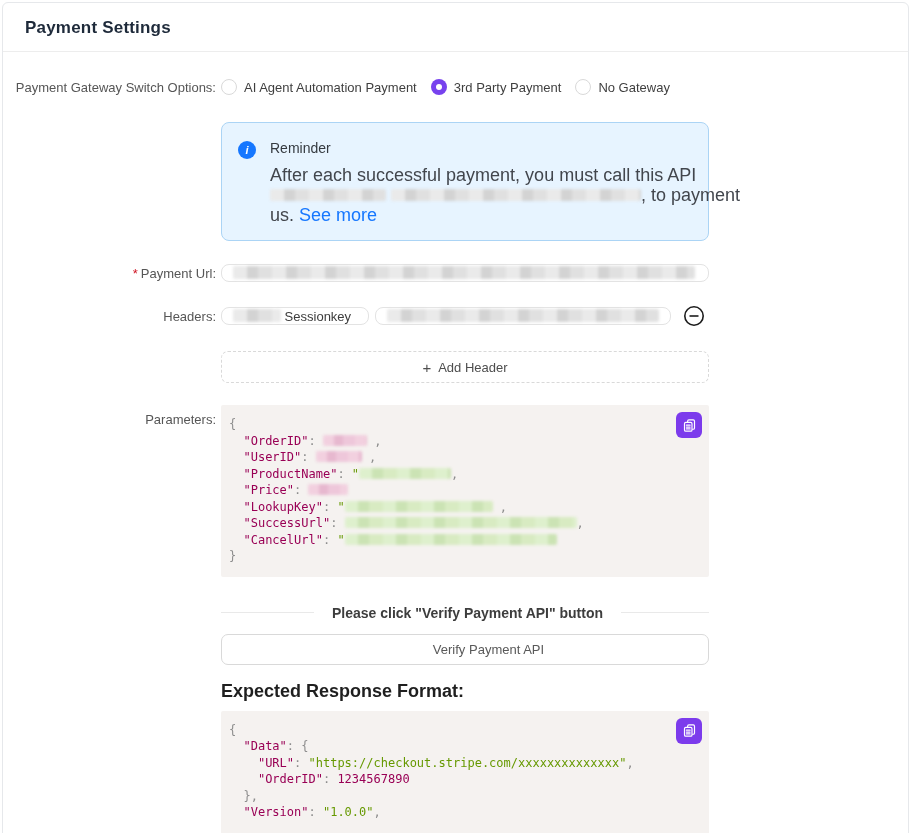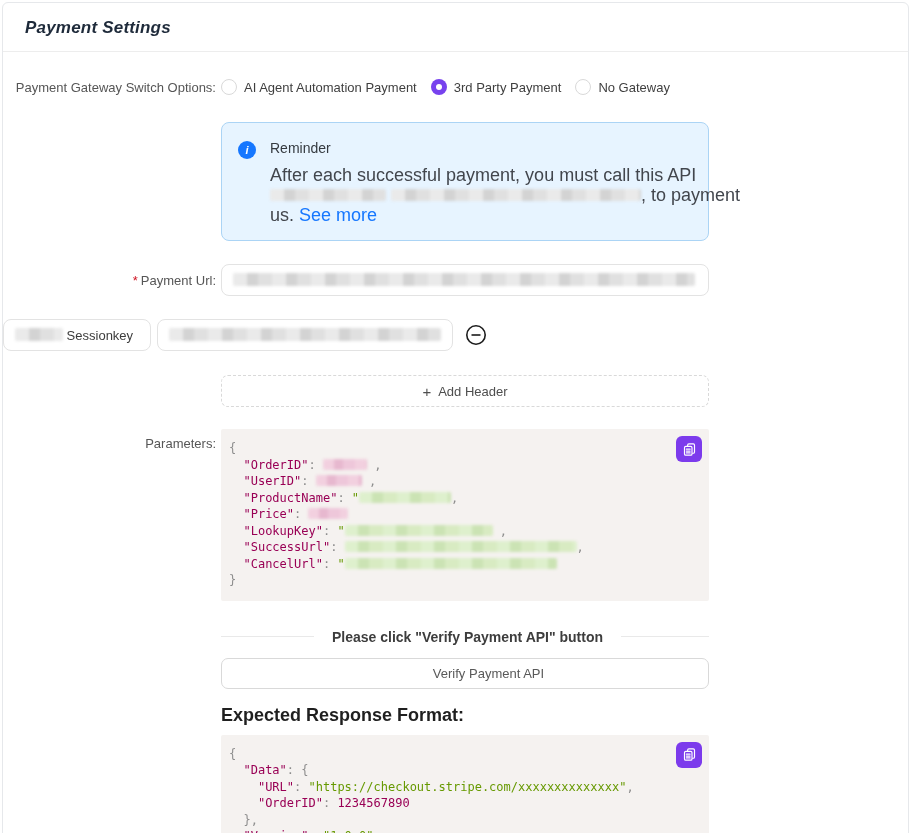--- a/index.html
+++ b/index.html
@@ -1,21 +1,21 @@
 <!DOCTYPE html>
 <html><head>
 <meta charset="utf-8">
 <style>
   * { box-sizing: border-box; margin: 0; padding: 0; }
   html, body { width: 911px; height: 833px; overflow: hidden; background: #fff;
     font-family: "Liberation Sans", sans-serif; }
   .container { position: absolute; left: 2px; top: 2px; width: 907px; height: 900px;
     background: #fff; border: 1px solid #e6e8eb; border-radius: 6px; }
   .header { padding: 15px 22px 13px 22px; border-bottom: 1px solid #ededed; }
-  .page-title { font-size: 17px; font-weight: bold; color: #1e2a3a; letter-spacing: .2px; font-style: italic; }
+  .page-title { font-size: 17px; font-weight: bold; color: #1e2a3a; letter-spacing: .2px; }
   .form { padding-top: 27px; }
   .row { display: flex; align-items: center; padding-left: 0; }
   .row.top { align-items: flex-start; }
   .label-col { width: 218px; min-width: 218px; text-align: right; padding-right: 5px;
     font-size: 13px; color: #565656; }
   .control-col { width: 488px; }
   .req { color: #cf1322; margin-right: 3px; }
 
   
   .radio-row { margin-bottom: 27px; }
@@ -34,21 +34,21 @@
     padding: 17px 16px 15px 16px; display: flex; }
   .info-icon { width: 18px; height: 18px; border-radius: 50%; background: #1677ff;
     color: #fff; font-size: 11px; font-weight: bold; font-style: italic;
     display: flex; align-items: center; justify-content: center; flex: none;
     margin-right: 14px; margin-top: 1px; }
   .reminder-title { font-size: 14px; color: #353a40; margin-bottom: 9px; }
   .reminder-line { font-size: 18px; color: #42464d; line-height: 20px; white-space: nowrap; }
 
   
   .input-box { background: #fff; border: 1px solid #e3e3e3; border-radius: 8px;
-    height: 32px; display: flex; align-items: center; padding: 0 11px; }
+    height: 18px; display: flex; align-items: center; padding: 0 11px; }
   .url-row { margin-bottom: 23px; }
   .headers-row { margin-bottom: 24px; }
   .headers-controls { display: flex; align-items: center; }
   .header-key-input { width: 148px; margin-right: 6px; font-size: 13px; color: #3c3c3c; }
   .header-value-input { width: 296px; }
   .minus-btn { margin-left: 12px; width: 22px; height: 22px; border: none; background: transparent;
     cursor: pointer; display: flex; align-items: center; justify-content: center; padding: 0; }
   .addheader-row { margin-bottom: 22px; }
   .add-header-btn { width: 100%; height: 32px; background: #fff; border: 1px dashed #d9d9d9;
     border-radius: 7px; font-size: 13px; color: #4e4e4e; cursor: pointer;
@@ -146,20 +146,21 @@
         <span class="req">*</span><span>Payment Url:</span>
       </div>
       <div class="control-col">
         <div class="input-box">
           <span class="blur blur-gray" style="width: 462px;"></span>
         </div>
       </div>
     </div>
 
     <div class="row headers-row">
+      <div class="label-col">Headers:</div>
       <div class="control-col headers-controls">
         <div class="input-box header-key-input">
           <span class="blur blur-gray" style="width: 48px;"></span>
           <span style="white-space: pre;"> Sessionkey</span>
         </div>
         <div class="input-box header-value-input">
           <span class="blur blur-gray" style="width: 276px;"></span>
         </div>
         <button class="minus-btn">
           <span style="display:flex;">

